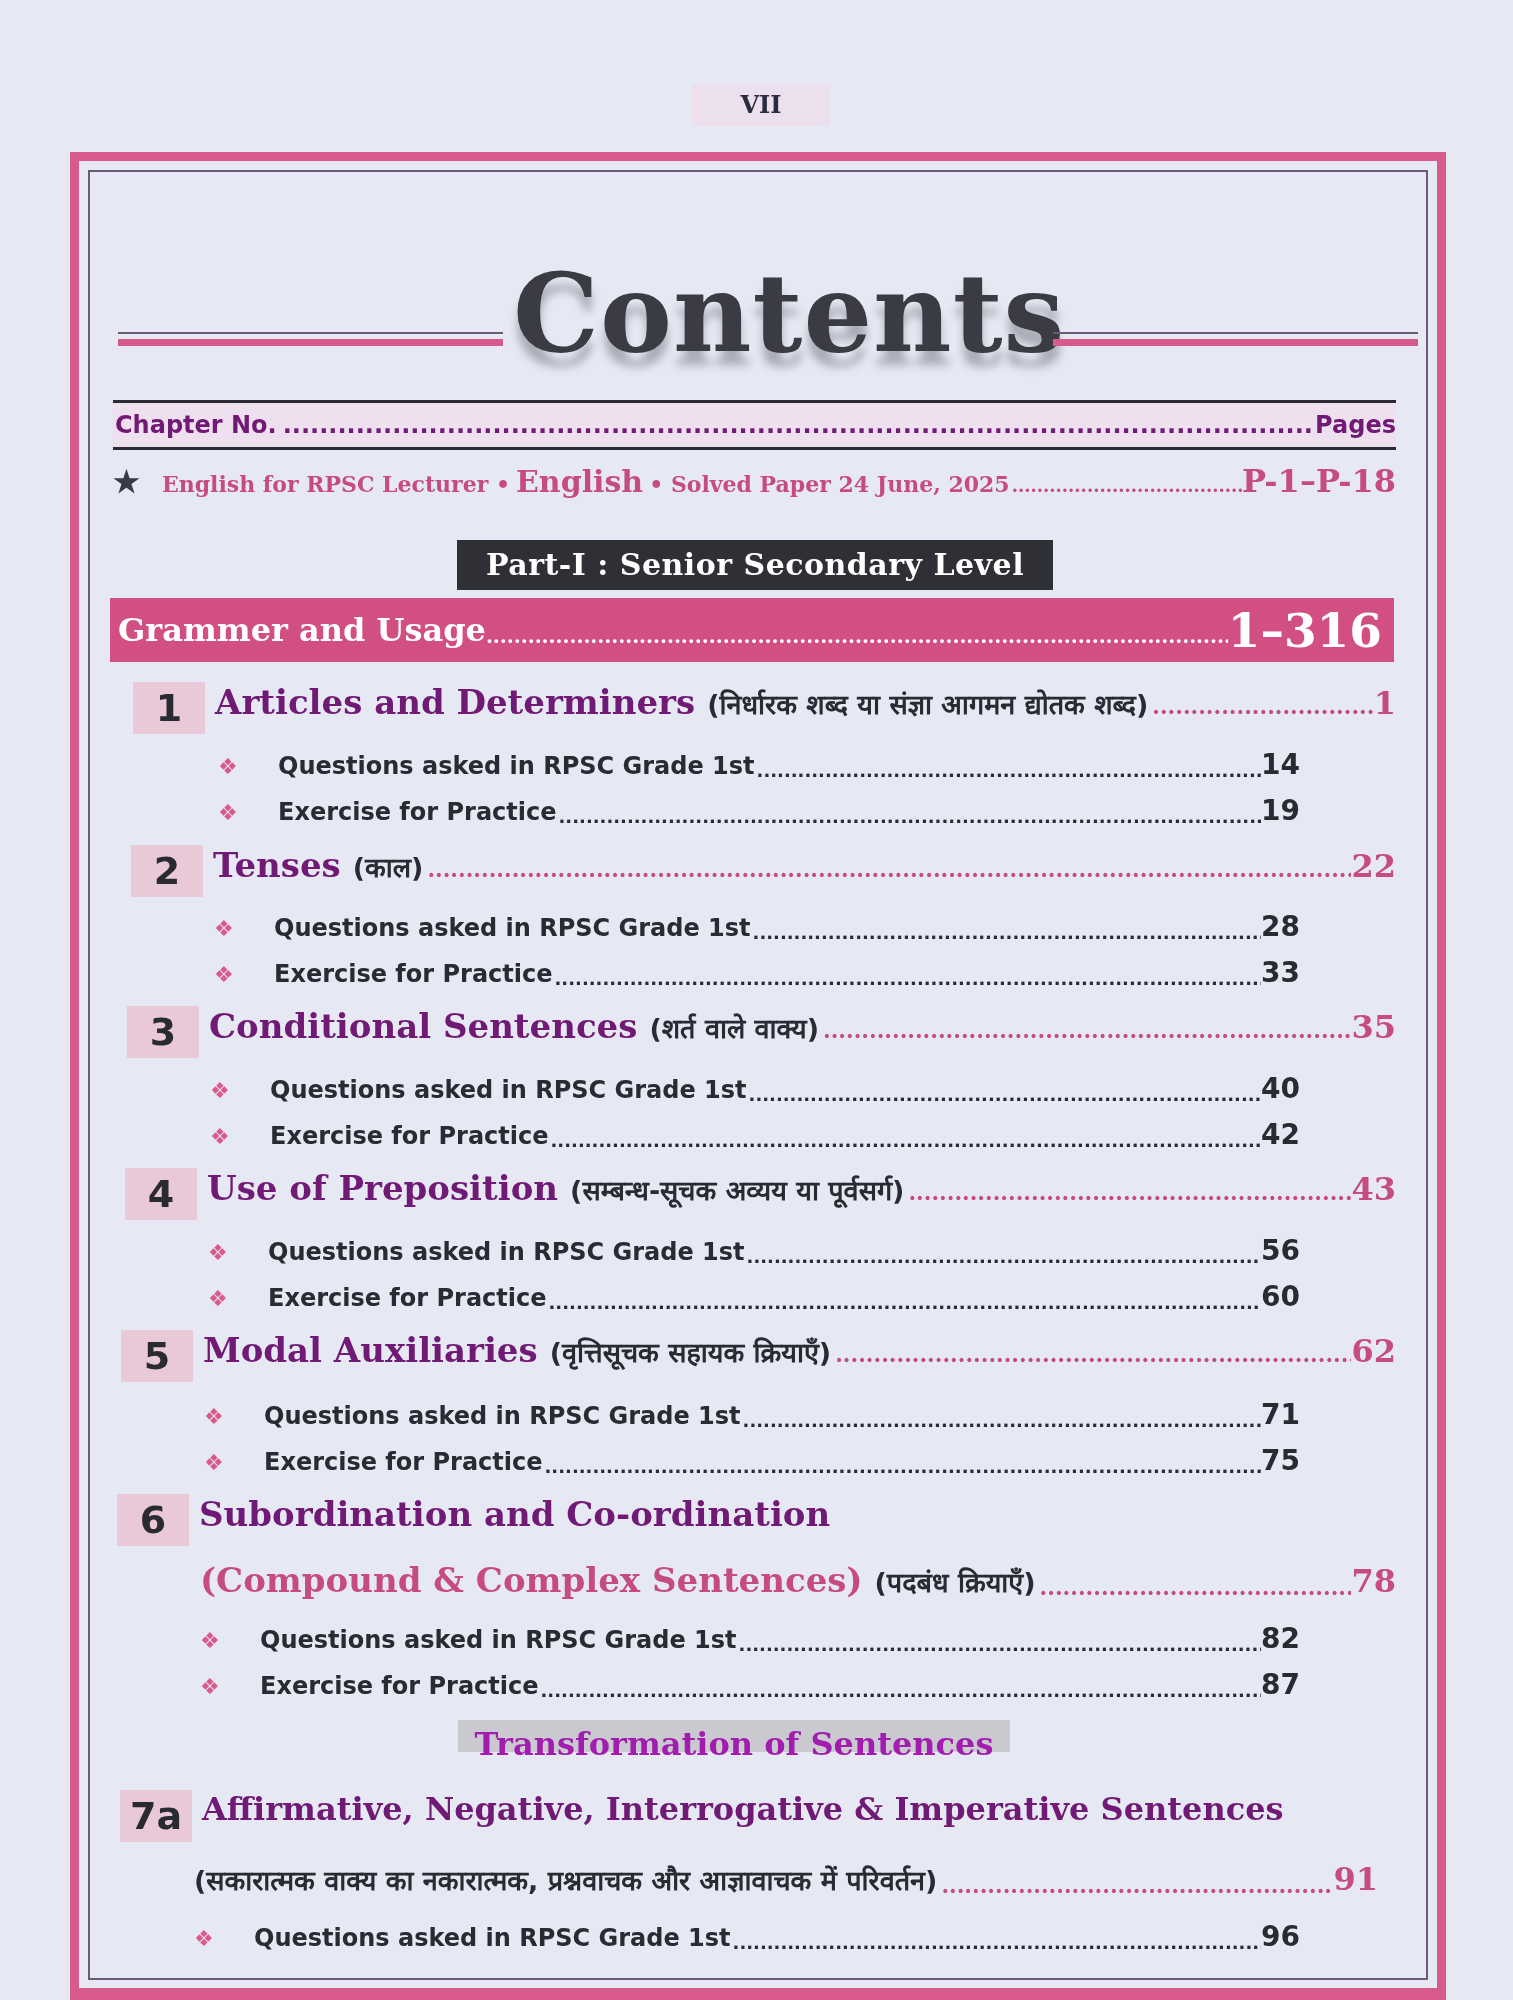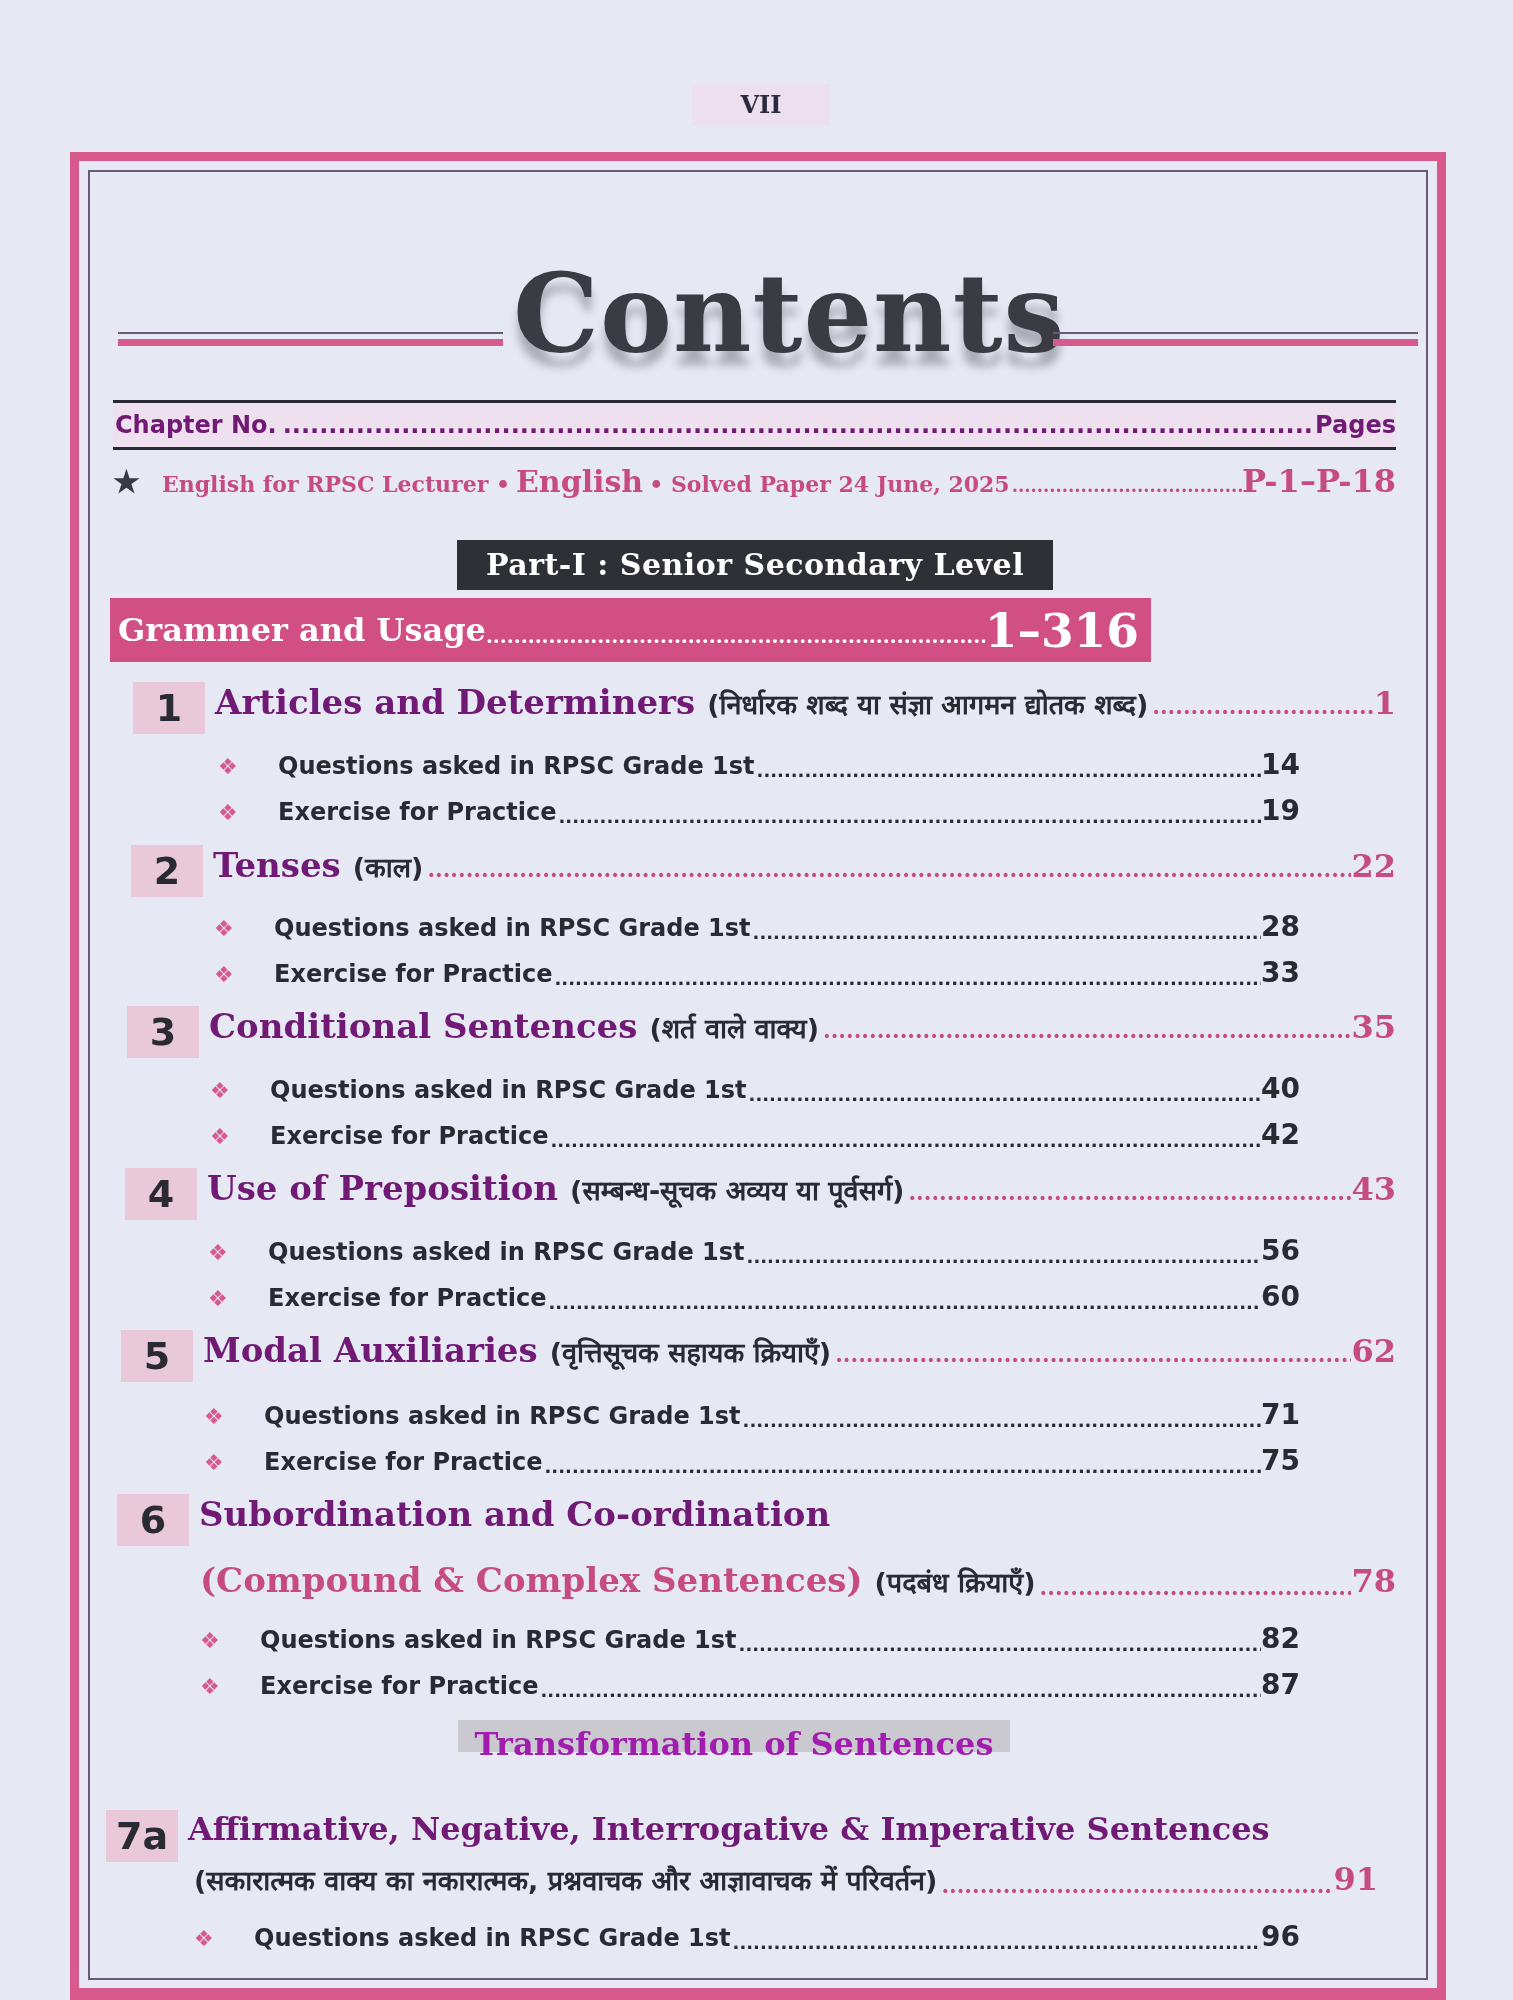--- a/index.html
+++ b/index.html
@@ -64,21 +64,21 @@
   .solved-row .s3 { font-size: 22px; white-space: nowrap; }
   .solved-row .dots { font-size: 18px; padding: 0 2px; align-self: baseline; }
   .solved-row .pg { font-size: 32px; white-space: nowrap; }
   .part-badge {
     position: absolute; left: 457px; top: 540px; width: 596px; height: 50px;
     background: #2f2f36; color: #ffffff;
     font-family: "DejaVu Serif", serif; font-weight: bold; font-size: 30px;
     text-align: center; line-height: 50px; letter-spacing: 0.5px;
   }
   .section-band {
-    position: absolute; left: 110px; top: 598px; width: 1041px; height: 64px;
+    position: absolute; left: 110px; top: 598px; width: 1284px; height: 64px;
     background: #d24f84; color: #fff;
     display: flex; align-items: center; padding: 0 12px 0 8px;
     font-family: "DejaVu Serif", serif; font-weight: bold;
   }
   .section-band .name { font-size: 32px; white-space: nowrap; }
   .section-band .dots { font-size: 20px; color: #fff; padding-bottom: 14px; }
   .section-band .range { font-size: 47px; white-space: nowrap; }
   .chapter {
     position: absolute; display: flex; align-items: baseline;
     font-family: "DejaVu Serif", serif; font-weight: bold;
@@ -280,21 +280,21 @@
 </div>
 <div class="sub" style="left:200px; top:1668px; width:1100px;">
   <span class="bullet">❖</span>
   <span class="label">Exercise for Practice</span>
   <span class="dots"></span>
   <span class="pg">87</span>
 </div>
 
 <div class="sub-badge">Transformation of Sentences</div>
 
-<div class="chapter" style="left:106px; top:1790px; width:1286px;margin-top:20px;">
+<div class="chapter" style="left:120px; top:1790px; width:1286px;">
   <span class="num">7a</span>
   <span class="en" style="font-size:32px;">Affirmative, Negative, Interrogative &amp; Imperative Sentences</span>
 </div>
 <div class="cont-line" style="left:194px; top:1860px; width:1184px;">
   <span class="hi" style="margin-left:0;">(सकारात्मक वाक्य का नकारात्मक, प्रश्नवाचक और आज्ञावाचक  में परिवर्तन)</span>
   <span class="dots"></span>
   <span class="pg">91</span>
 </div>
 <div class="sub" style="left:194px; top:1920px; width:1106px;">
   <span class="bullet">❖</span>

